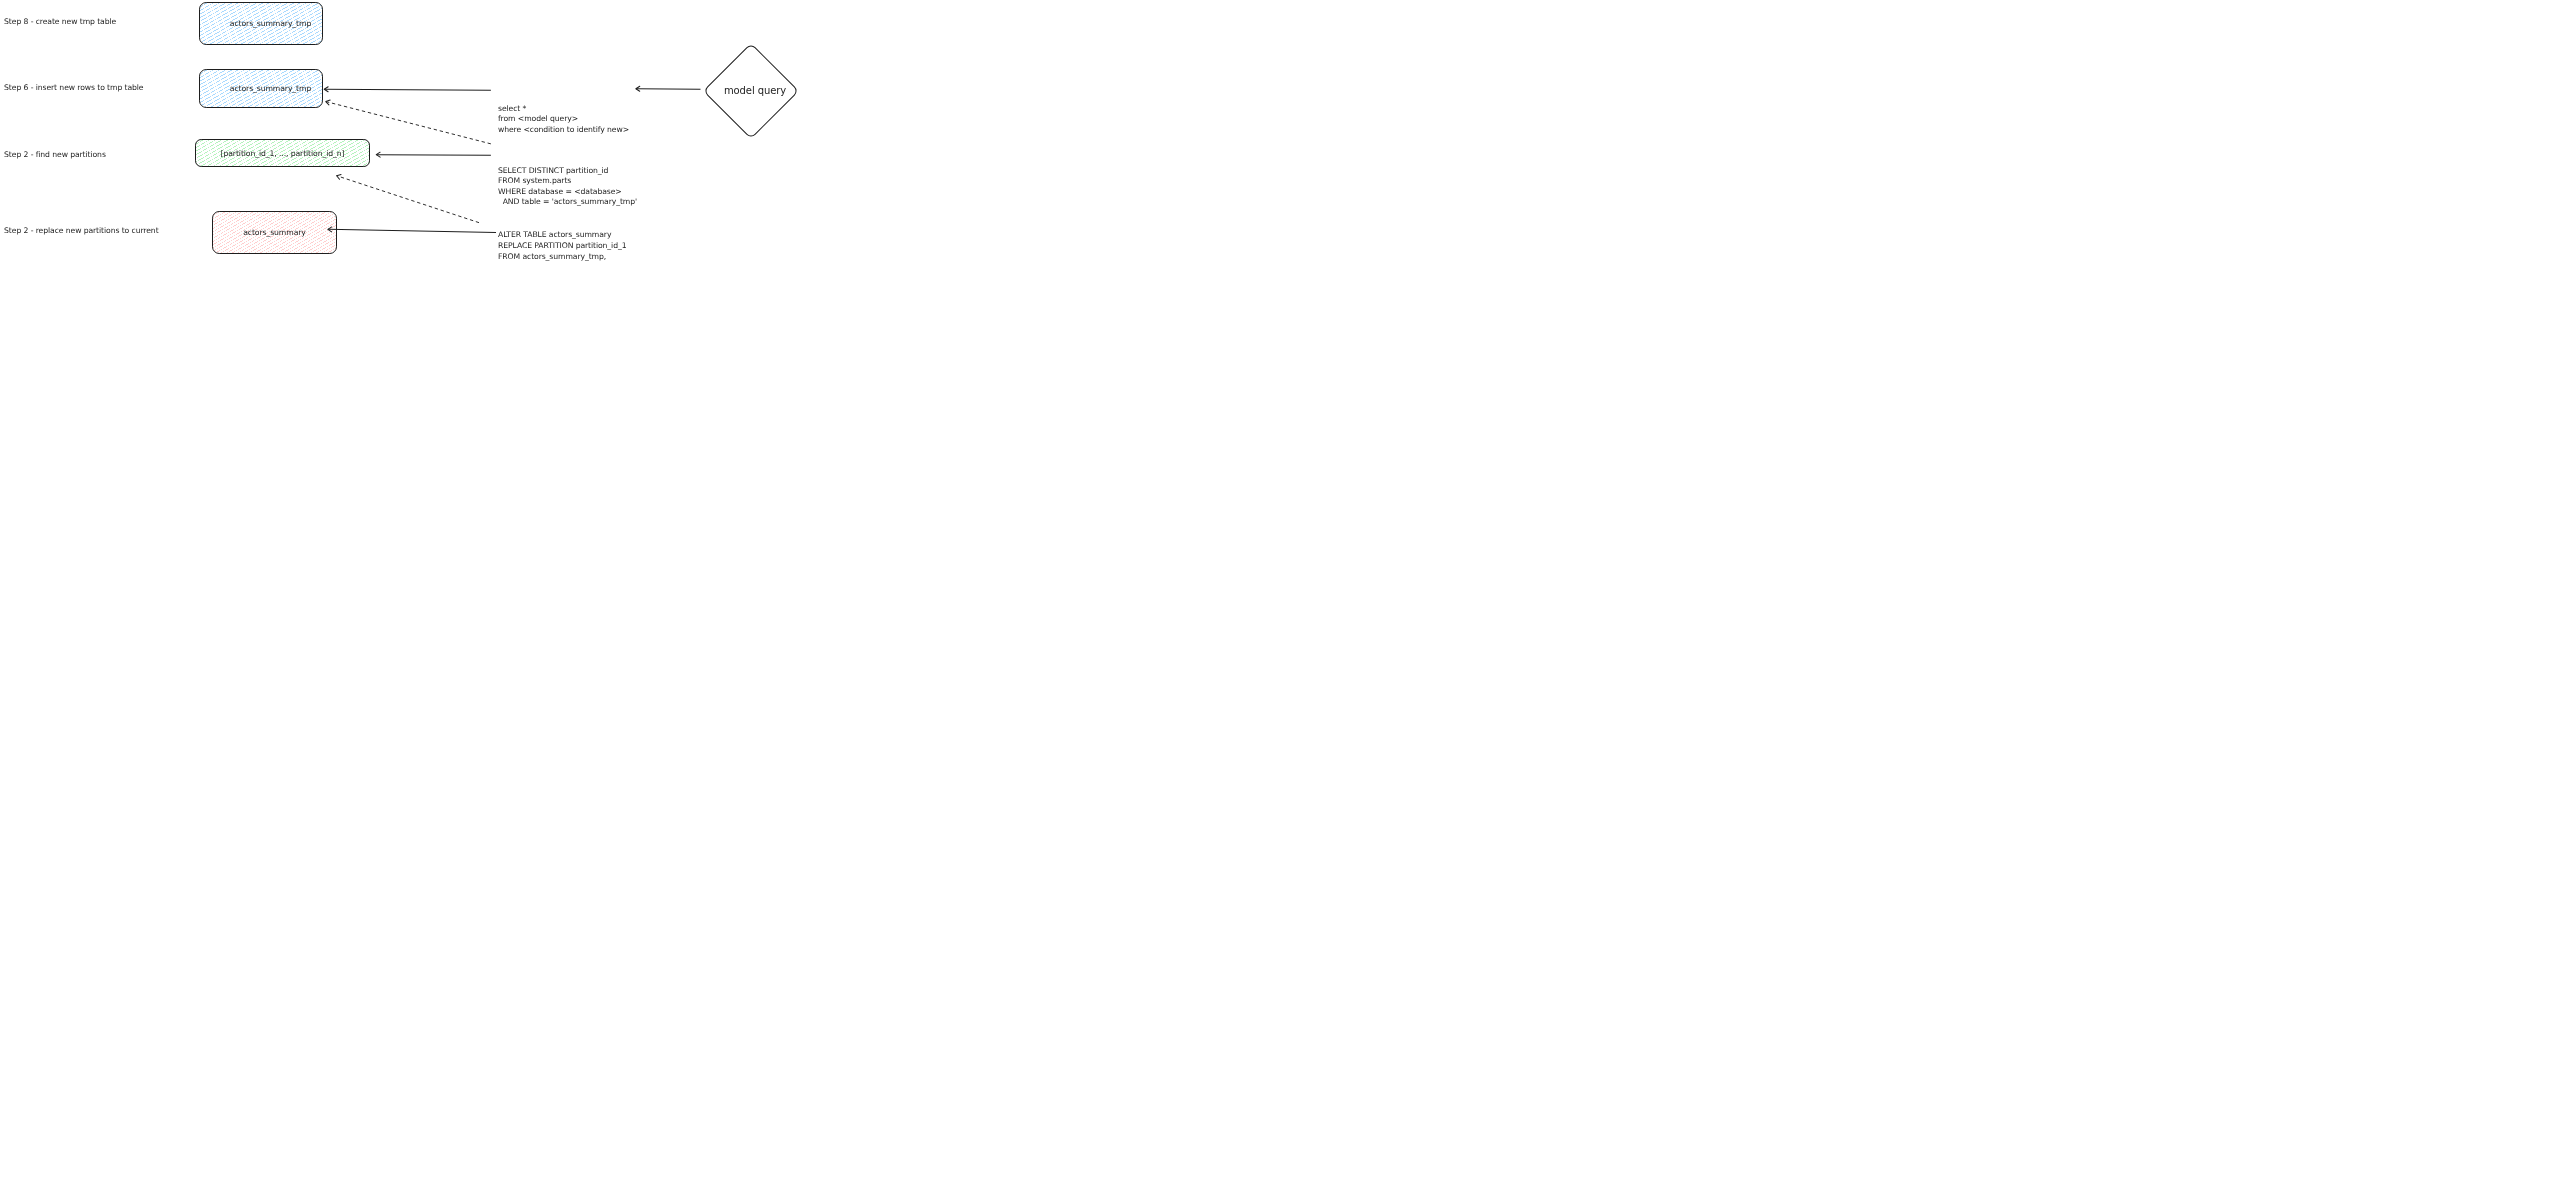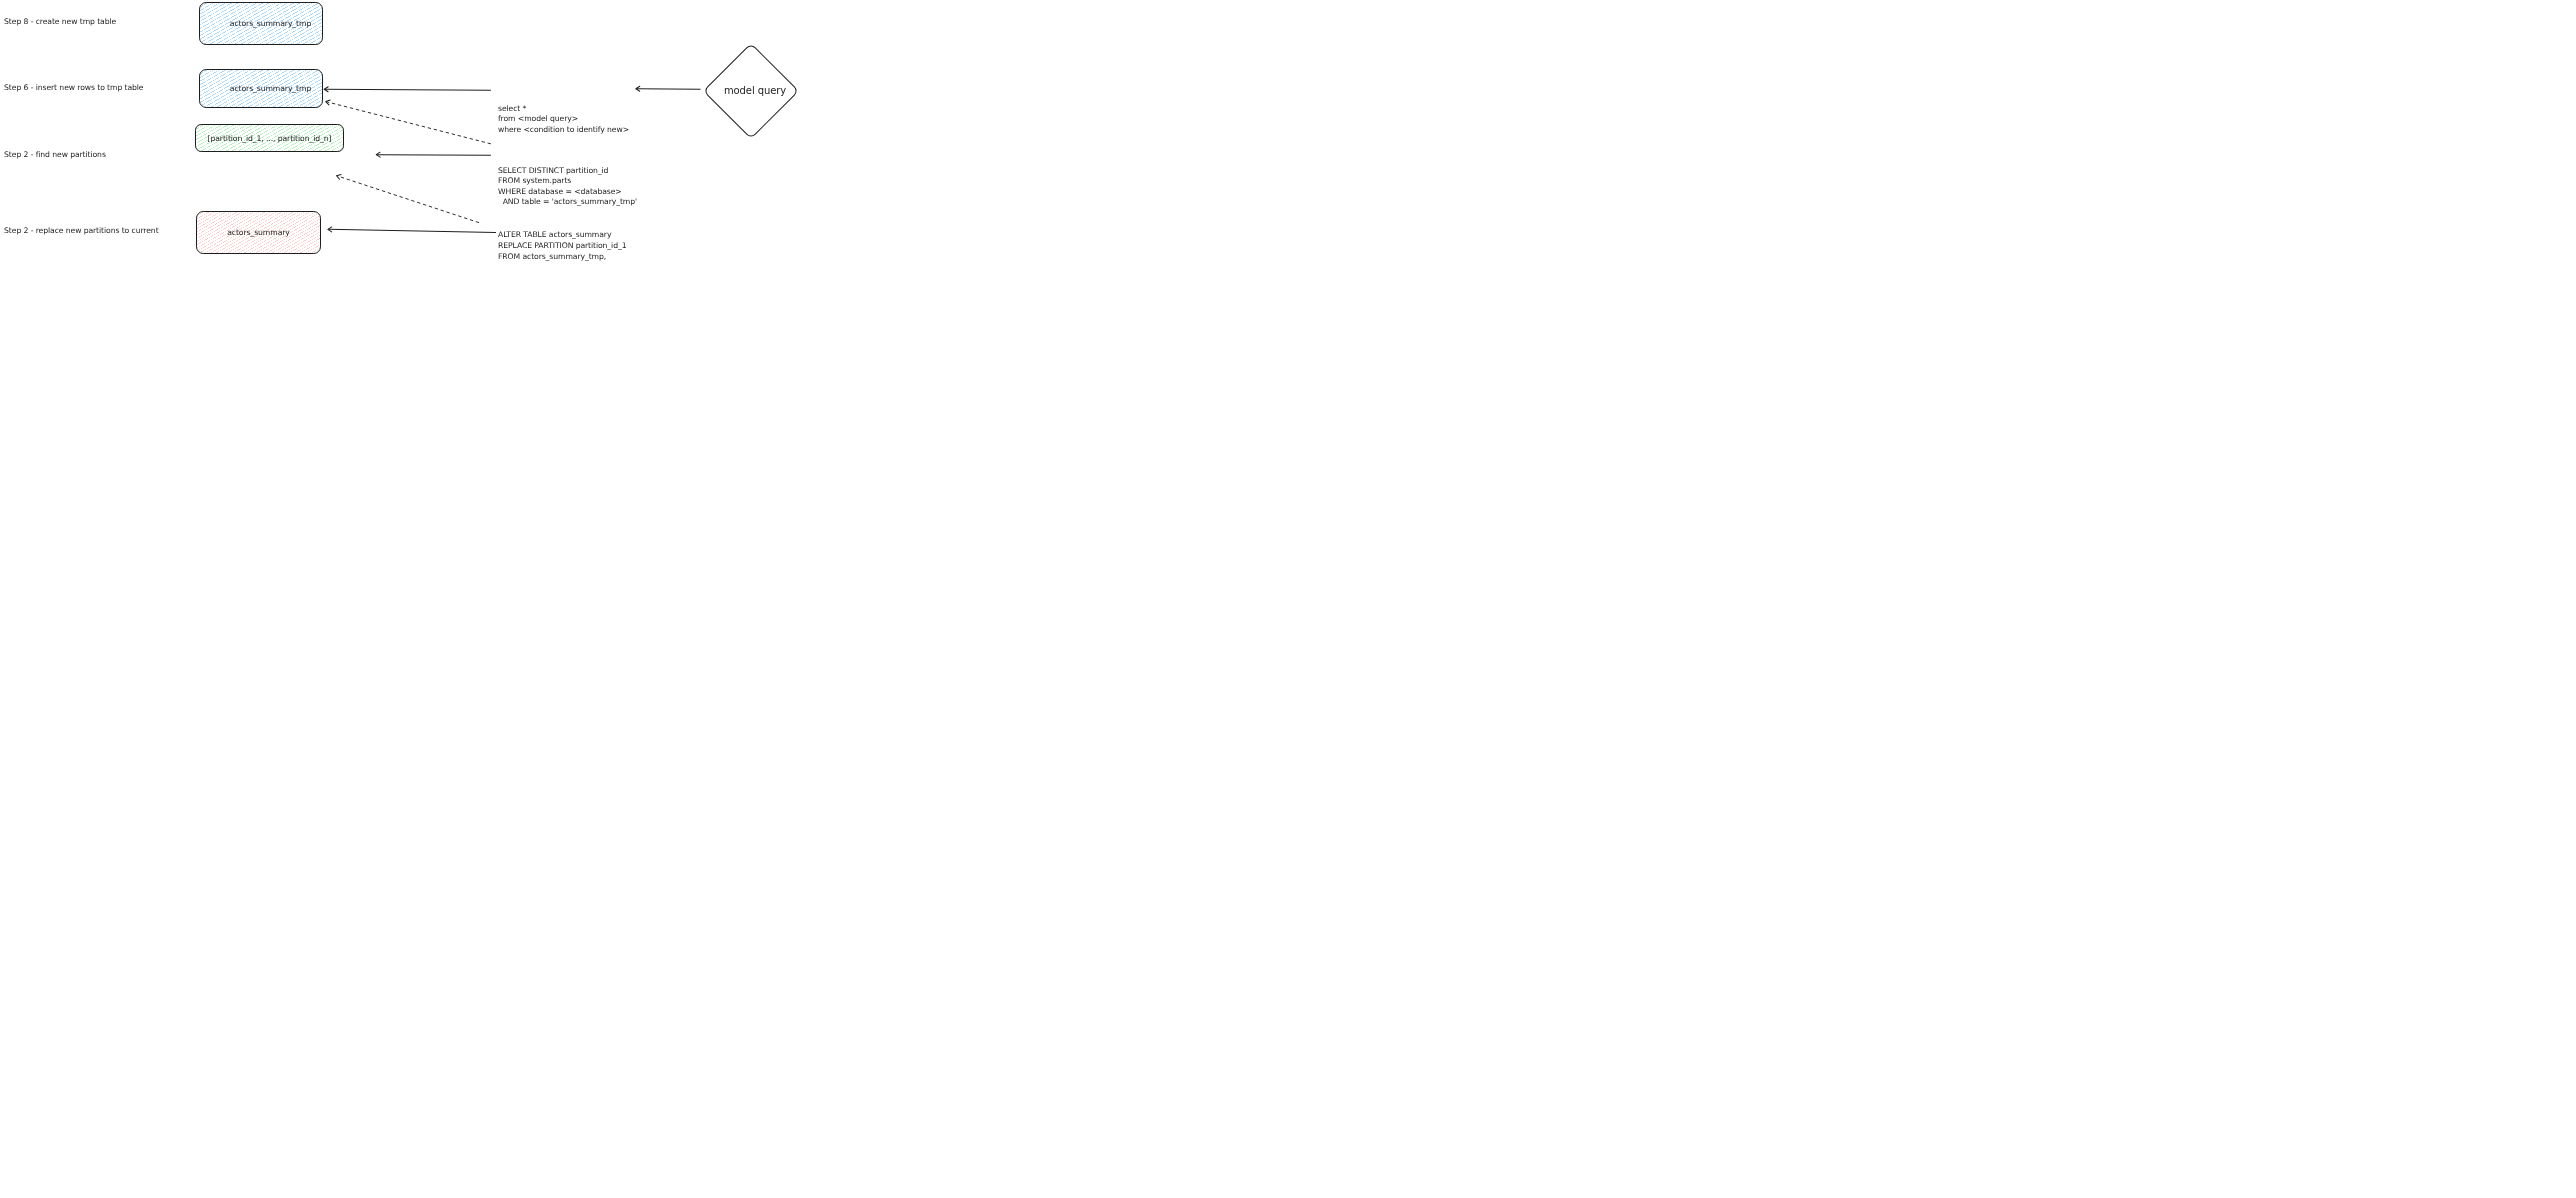--- a/index.html
+++ b/index.html
@@ -35,20 +35,21 @@
   .fill-green{
     border-radius:6.2px;
     background-image:repeating-linear-gradient(150deg,
       rgba(178,242,187,0.95) 0px, rgba(178,242,187,0.95) 0.7px,
       rgba(255,255,255,0) 0.7px, rgba(255,255,255,0) 3.1px);
   }
   .fill-pink{
     background-image:repeating-linear-gradient(150deg,
       rgba(255,201,201,0.9) 0px, rgba(255,201,201,0.9) 0.6px,
       rgba(255,255,255,0) 0.6px, rgba(255,255,255,0) 2.8px);
+    margin-left:16px;
   }
   .sql{
     position:absolute;
     font-size:7.7px;line-height:10.3px;
     white-space:pre-wrap;
     letter-spacing:-0.1px;
     margin-top:30px;
   }
   .sql.sql-step4{line-height:10.8px;}
   .diamond-wrap{
@@ -86,21 +87,21 @@
   <div class="step-label" style="top:226px">Step 2 - replace new partitions to current</div>
 
   <div class="node fill-blue" style="left:199px;top:2.1px;width:124px;height:43px;">
     <span>actors_summary_tmp</span>
   </div>
 
   <div class="node fill-blue" style="left:199px;top:69px;width:124px;height:39px;">
     <span>actors_summary_tmp</span>
   </div>
 
-  <div class="node fill-green" style="left:195px;top:124px;width:149px;height:28px;">
+  <div class="node fill-green" style="left:195px;top:139px;width:175px;height:28px;">
     <span>[partition_id_1, ..., partition_id_n]</span>
   </div>
 
   <div class="node fill-pink" style="left:196px;top:211px;width:125px;height:43px;">
     <span>actors_summary</span>
   </div>
 
   <div class="sql" style="left:498px;top:74px;">select *
 from &lt;model query&gt;
 where &lt;condition to identify new&gt;</div>

